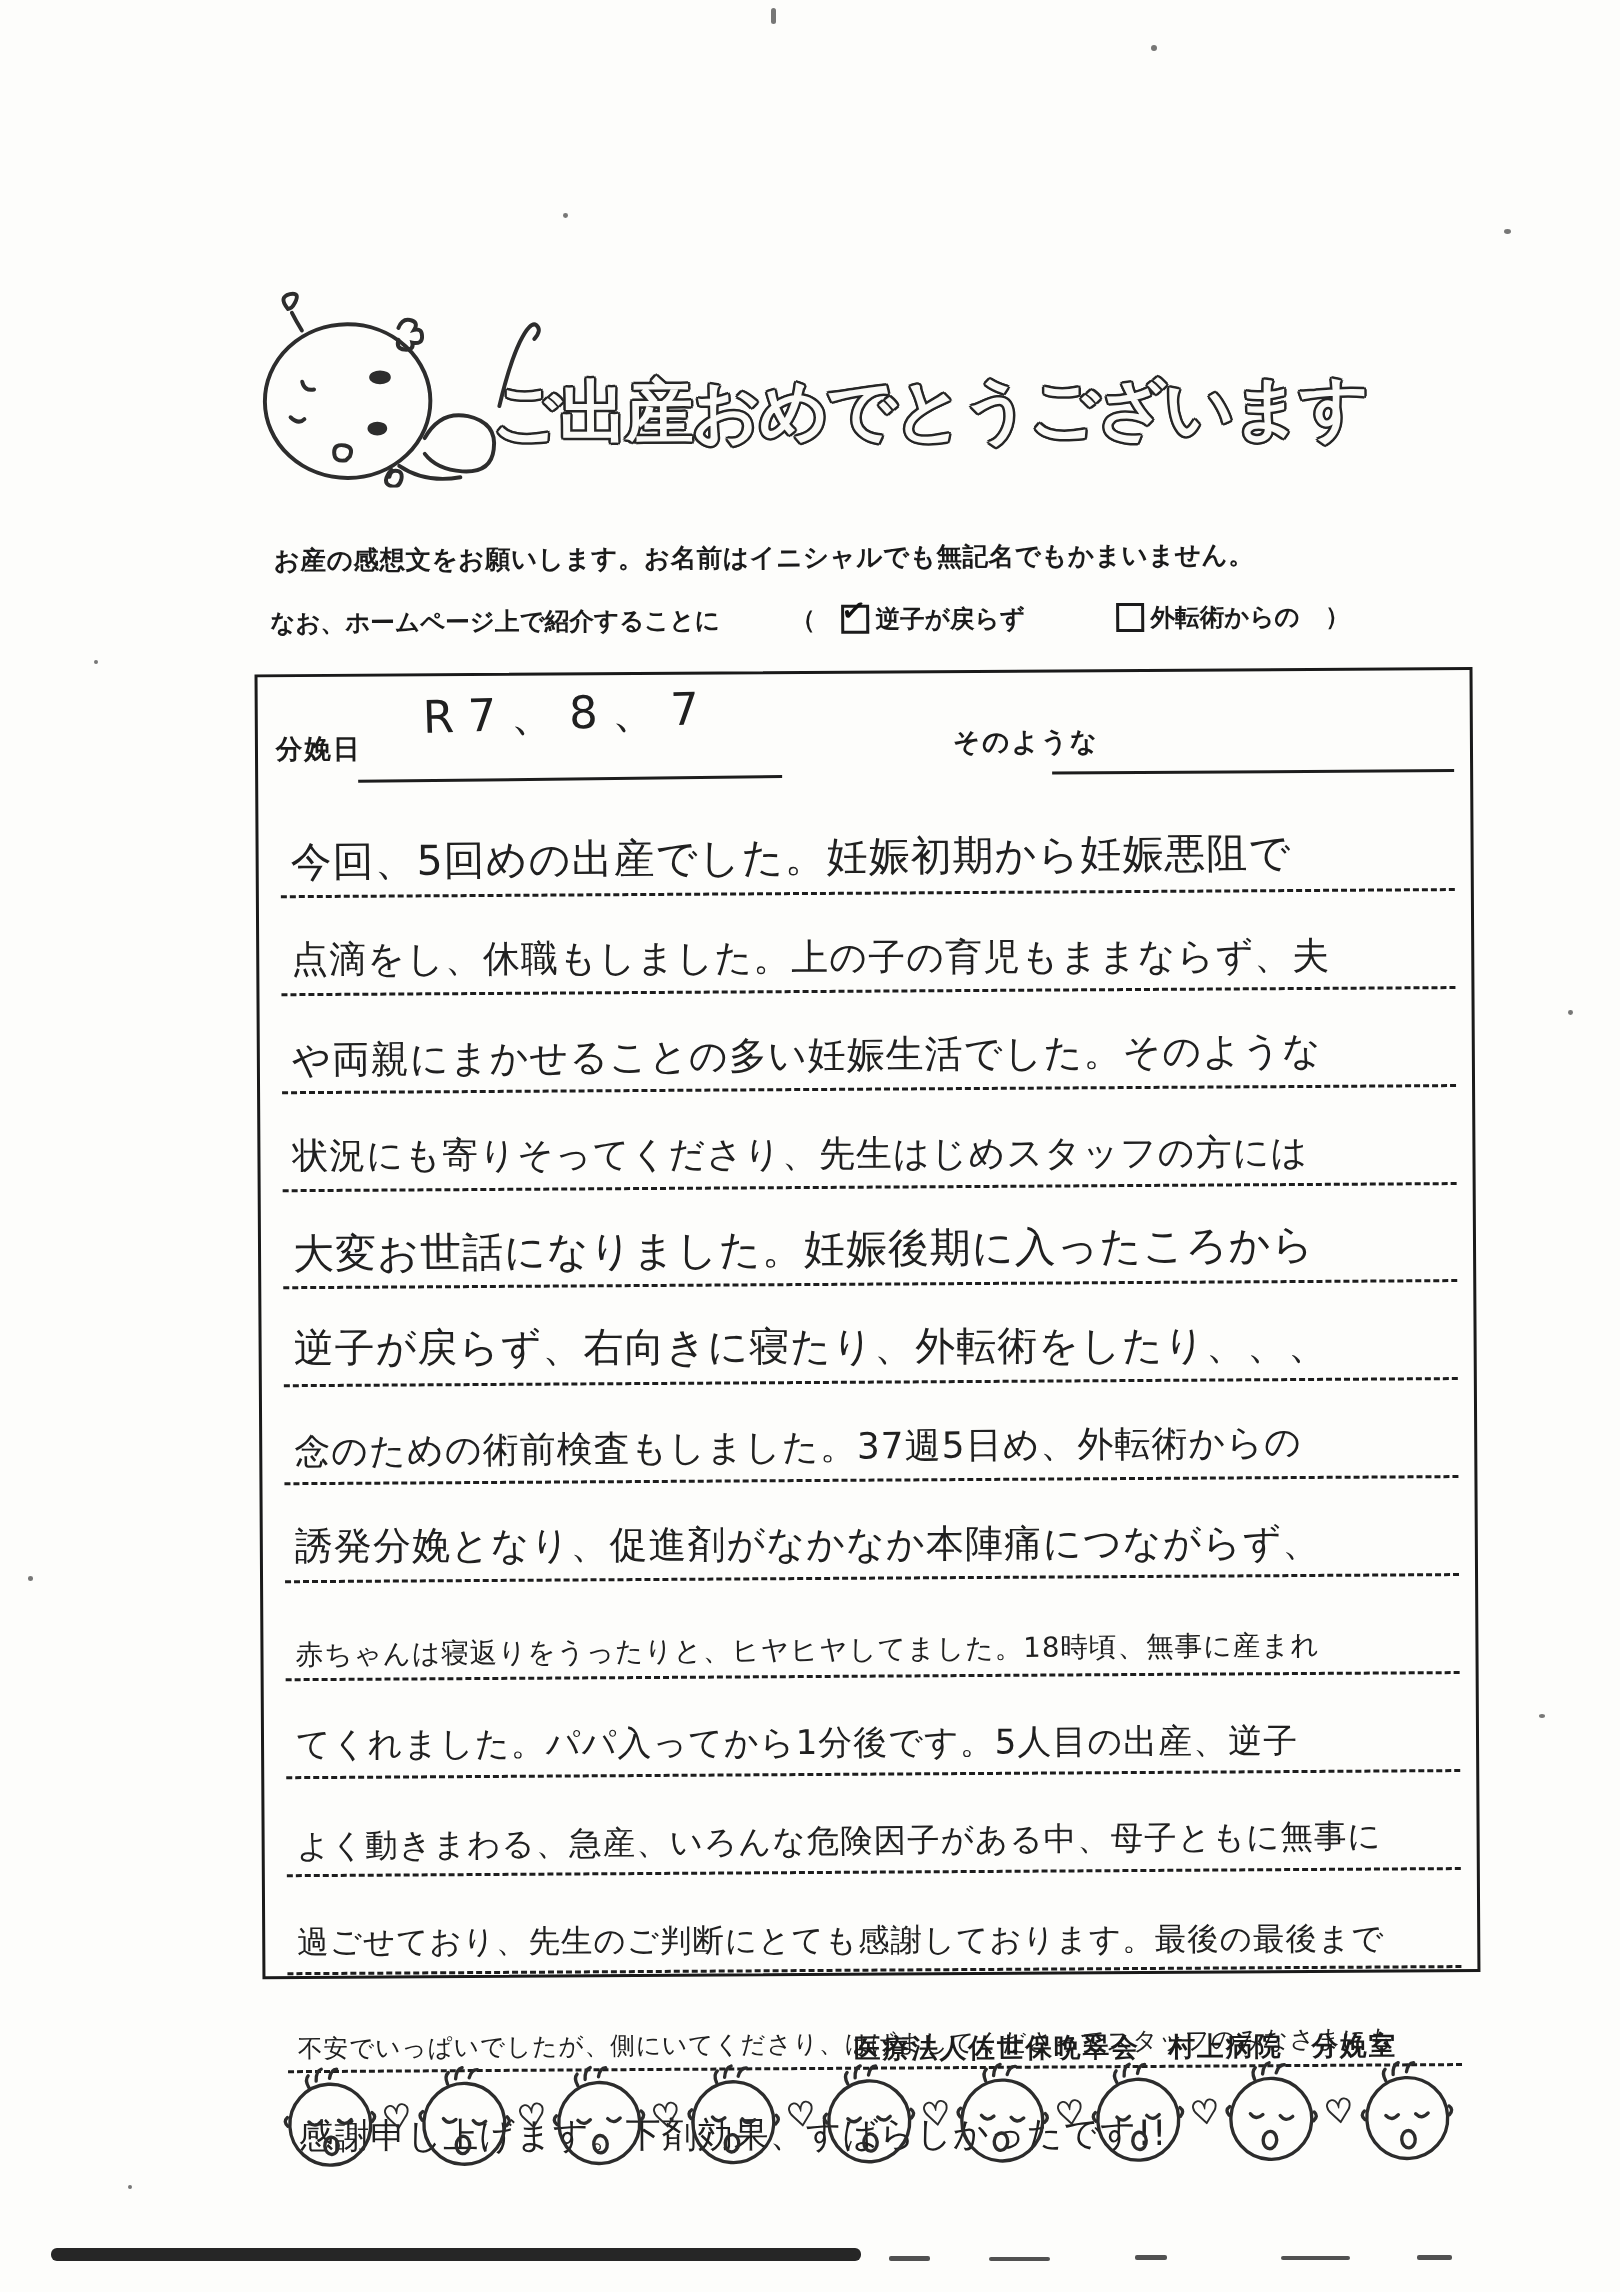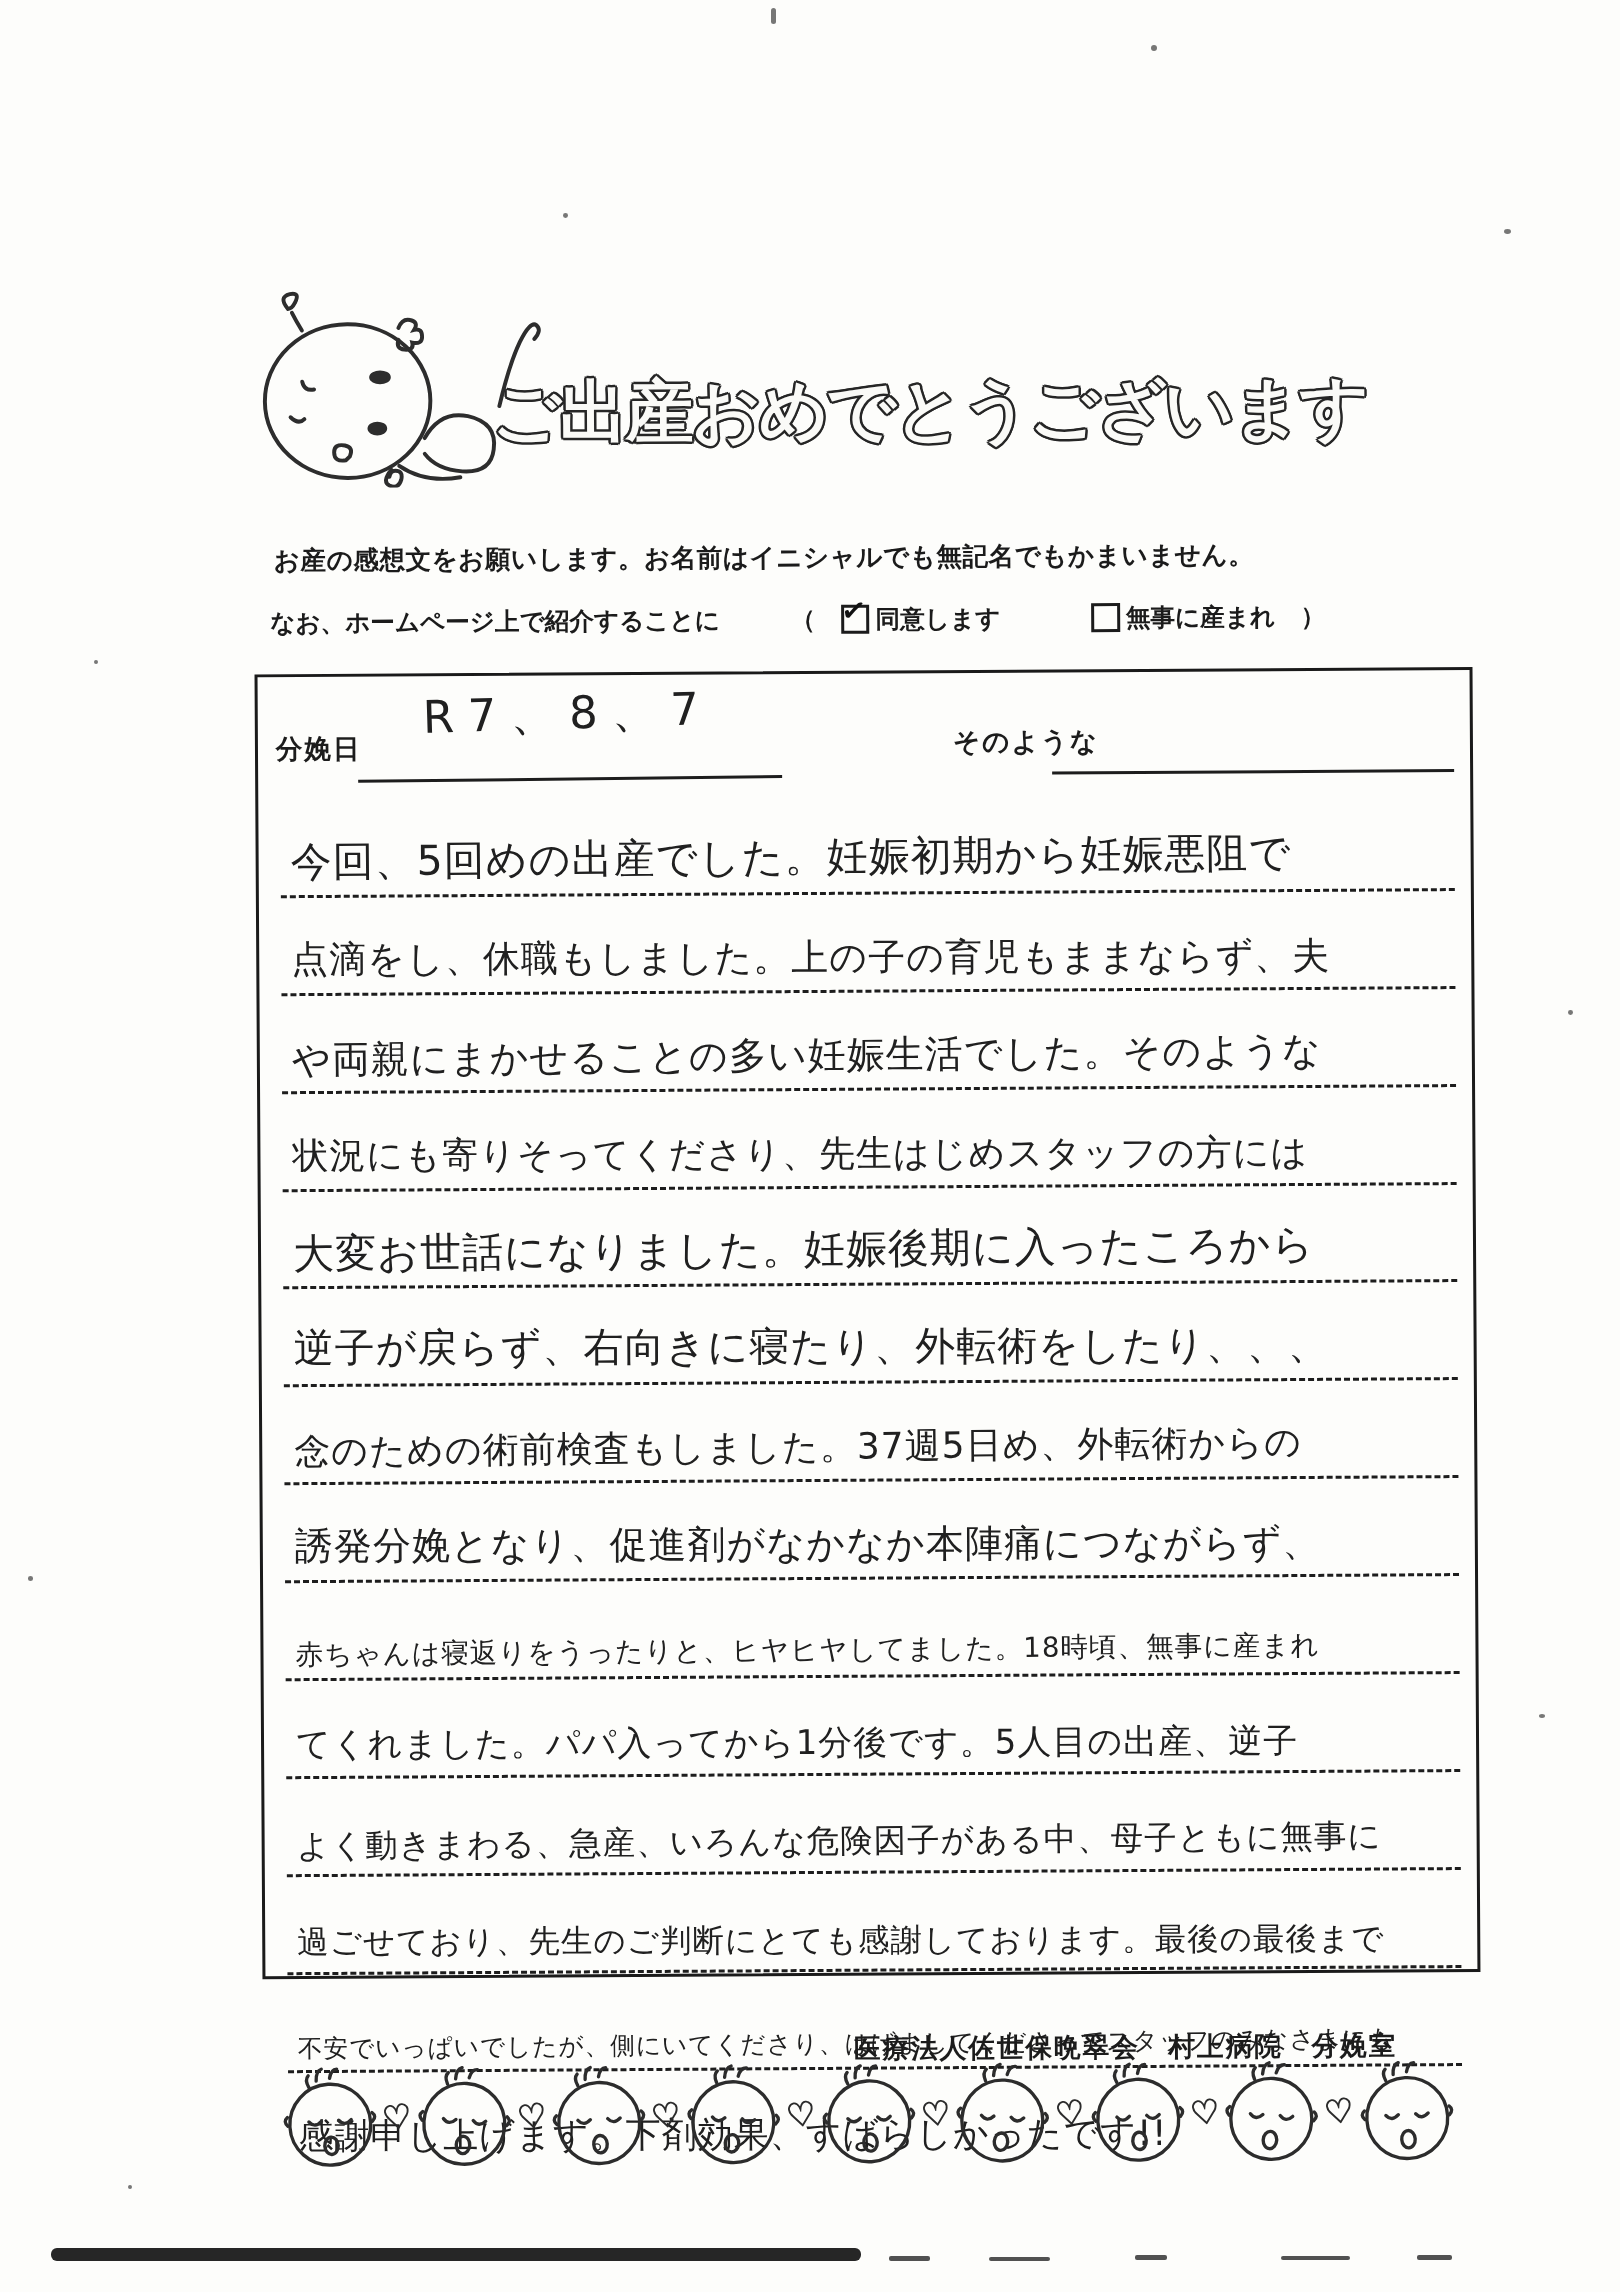--- a/index.html
+++ b/index.html
@@ -107,23 +107,23 @@
     <div class="title">ご出産おめでとうございます</div>
 
     <div class="intro">お産の感想文をお願いします。お名前はイニシャルでも無記名でもかまいません。</div>
 
     <div class="consent">
       <span>なお、ホームページ上で紹介することに</span>
       <span class="paren-open">（</span>
       <span class="cb">
           <span class="check">✓</span>
         </span>
-      <span>同意します</span>
+      <span>逆子が戻らず</span>
       <span class="cb second"></span>
-      <span>無事に産まれ</span>
+      <span>外転術からの</span>
       <span class="paren-close">）</span>
     </div>
 
     <div class="formbox">
       <span class="fb-label lbl-date">分娩日</span>
       <span class="hand date-value">R7、8、7</span>
       <div class="uline uline-date"></div>
       <span class="fb-label lbl-name">そのような</span>
       <span class="hand name-value"></span>
       <div class="uline uline-name"></div>

